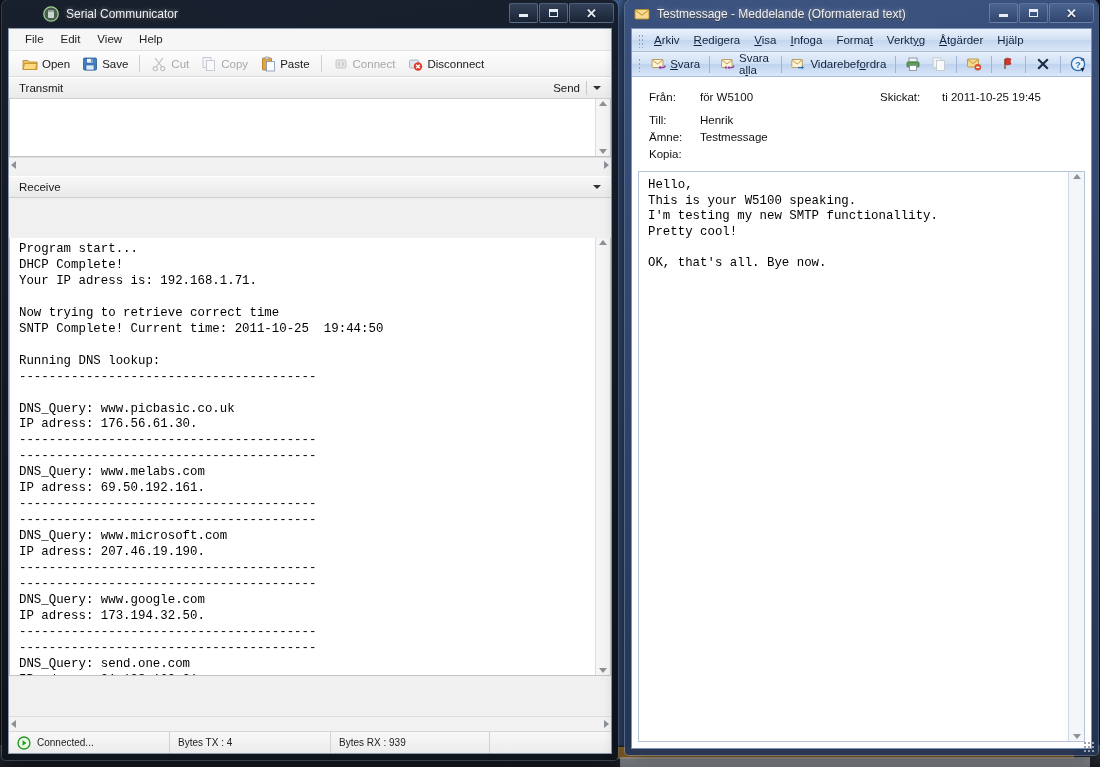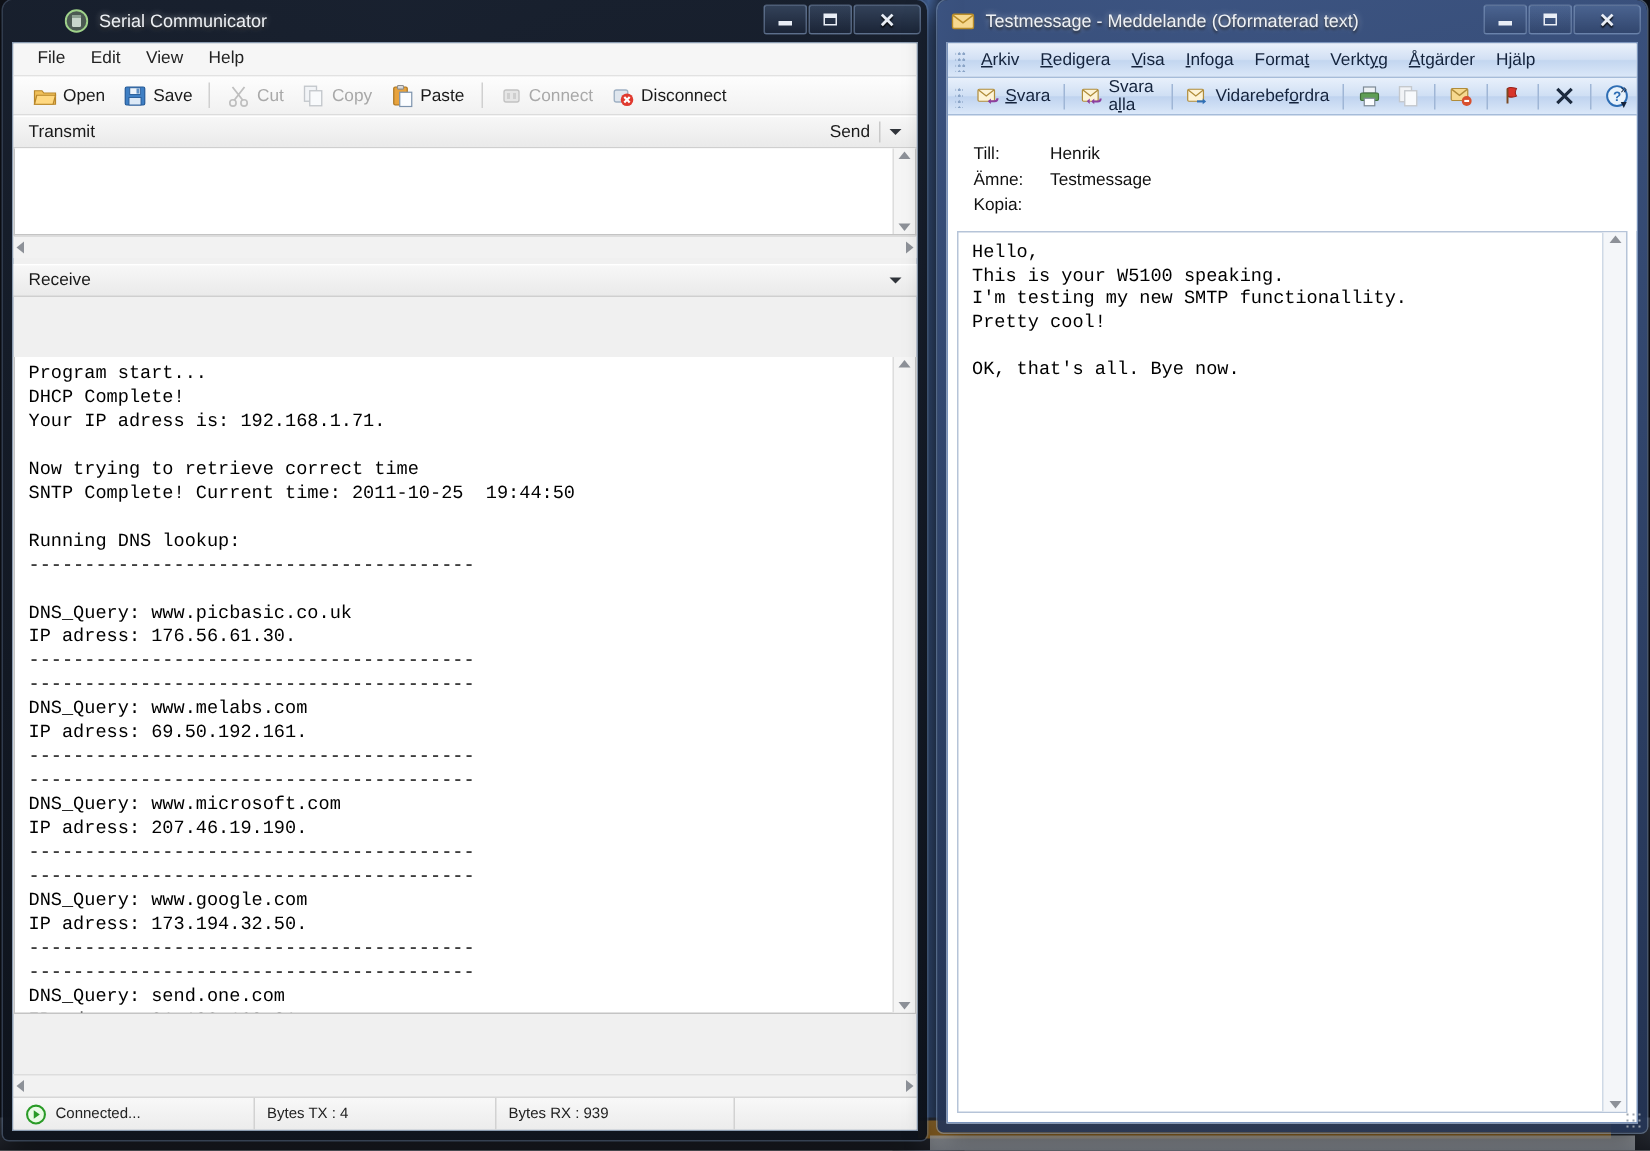--- a/index.html
+++ b/index.html
@@ -562,20 +562,26 @@
           </svg>
         </span>
       </div>
       <div class="ol-overflow">
         <span>»</span>
         <span>▾</span>
       </div>
     </div>
 
     <div class="mail-headers">
+      <div class="mh-row">
+        <div class="mh-label">Från:</div>
+        <div class="mh-value" style="width:180px">för W5100</div>
+        <div class="mh-sent-label">Skickat:</div>
+        <div class="mh-value">ti 2011-10-25 19:45</div>
+      </div>
       <div class="mh-row" style="margin-top:6px">
         <div class="mh-label">Till:</div>
         <div class="mh-value">Henrik</div>
       </div>
       <div class="mh-row">
         <div class="mh-label">Ämne:</div>
         <div class="mh-value">Testmessage</div>
       </div>
       <div class="mh-row">
         <div class="mh-label">Kopia:</div>

